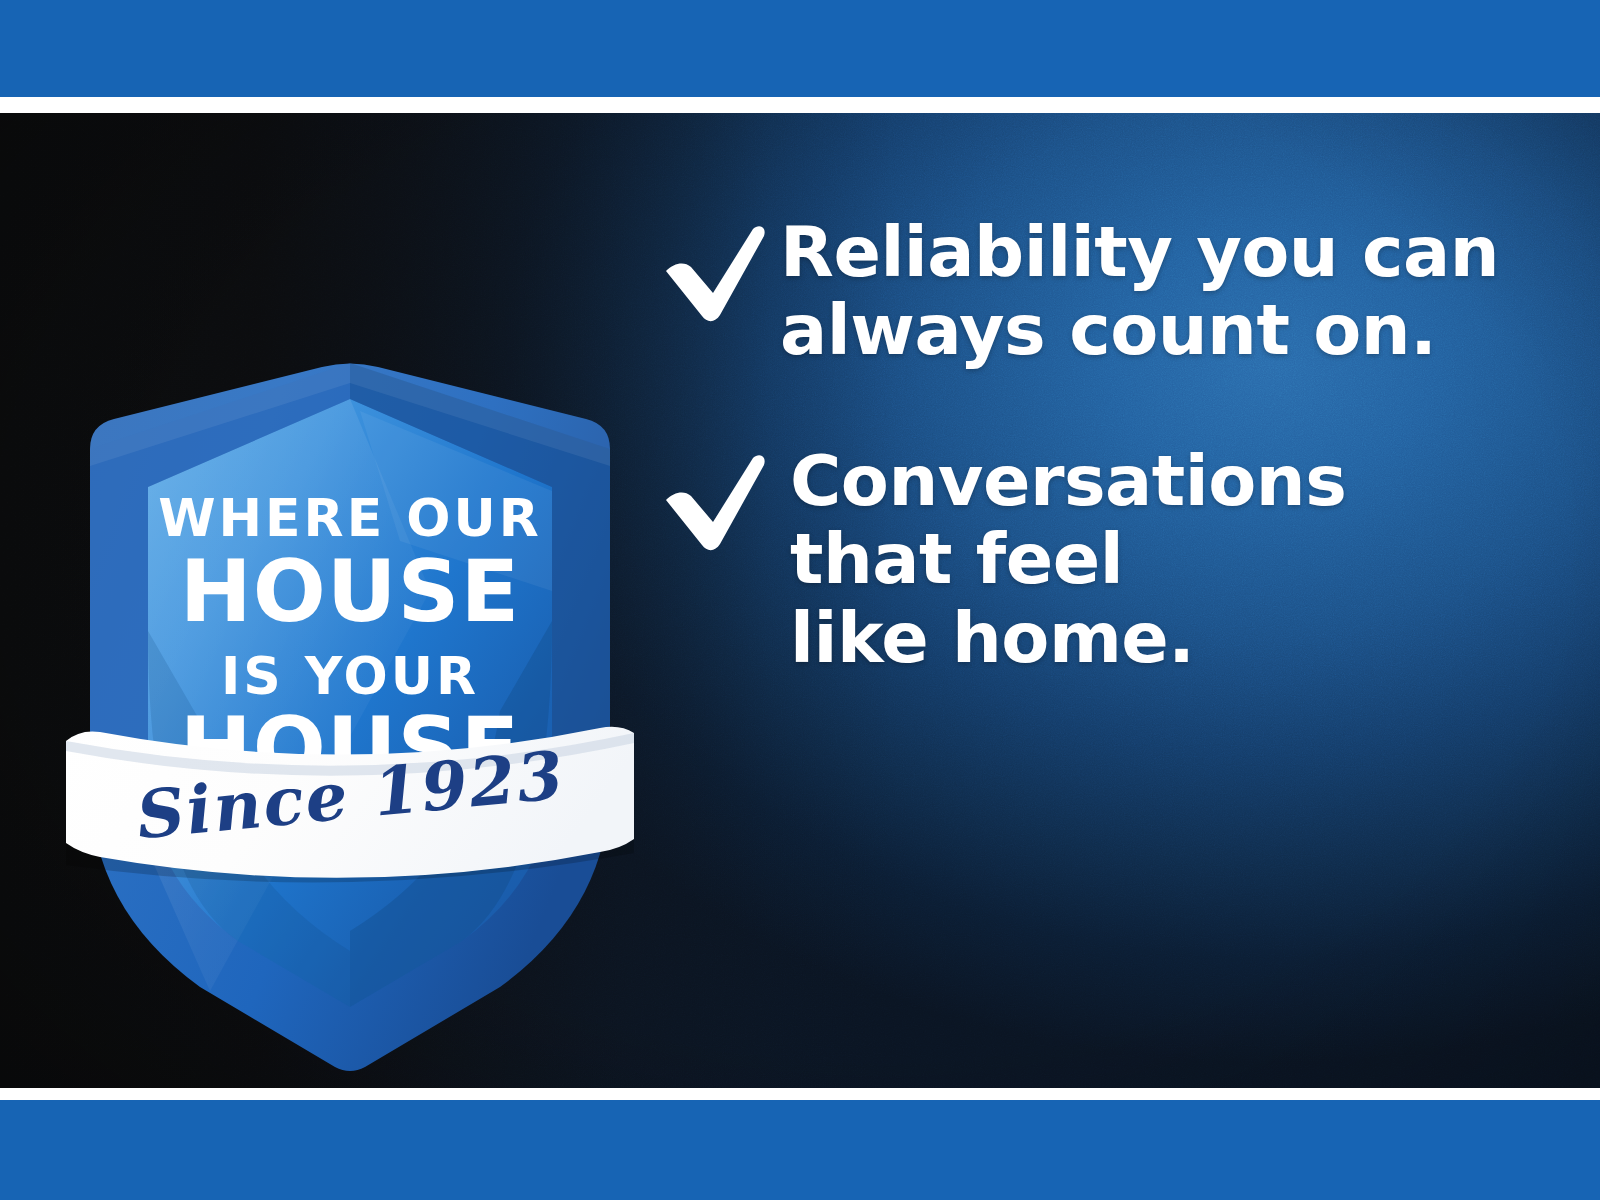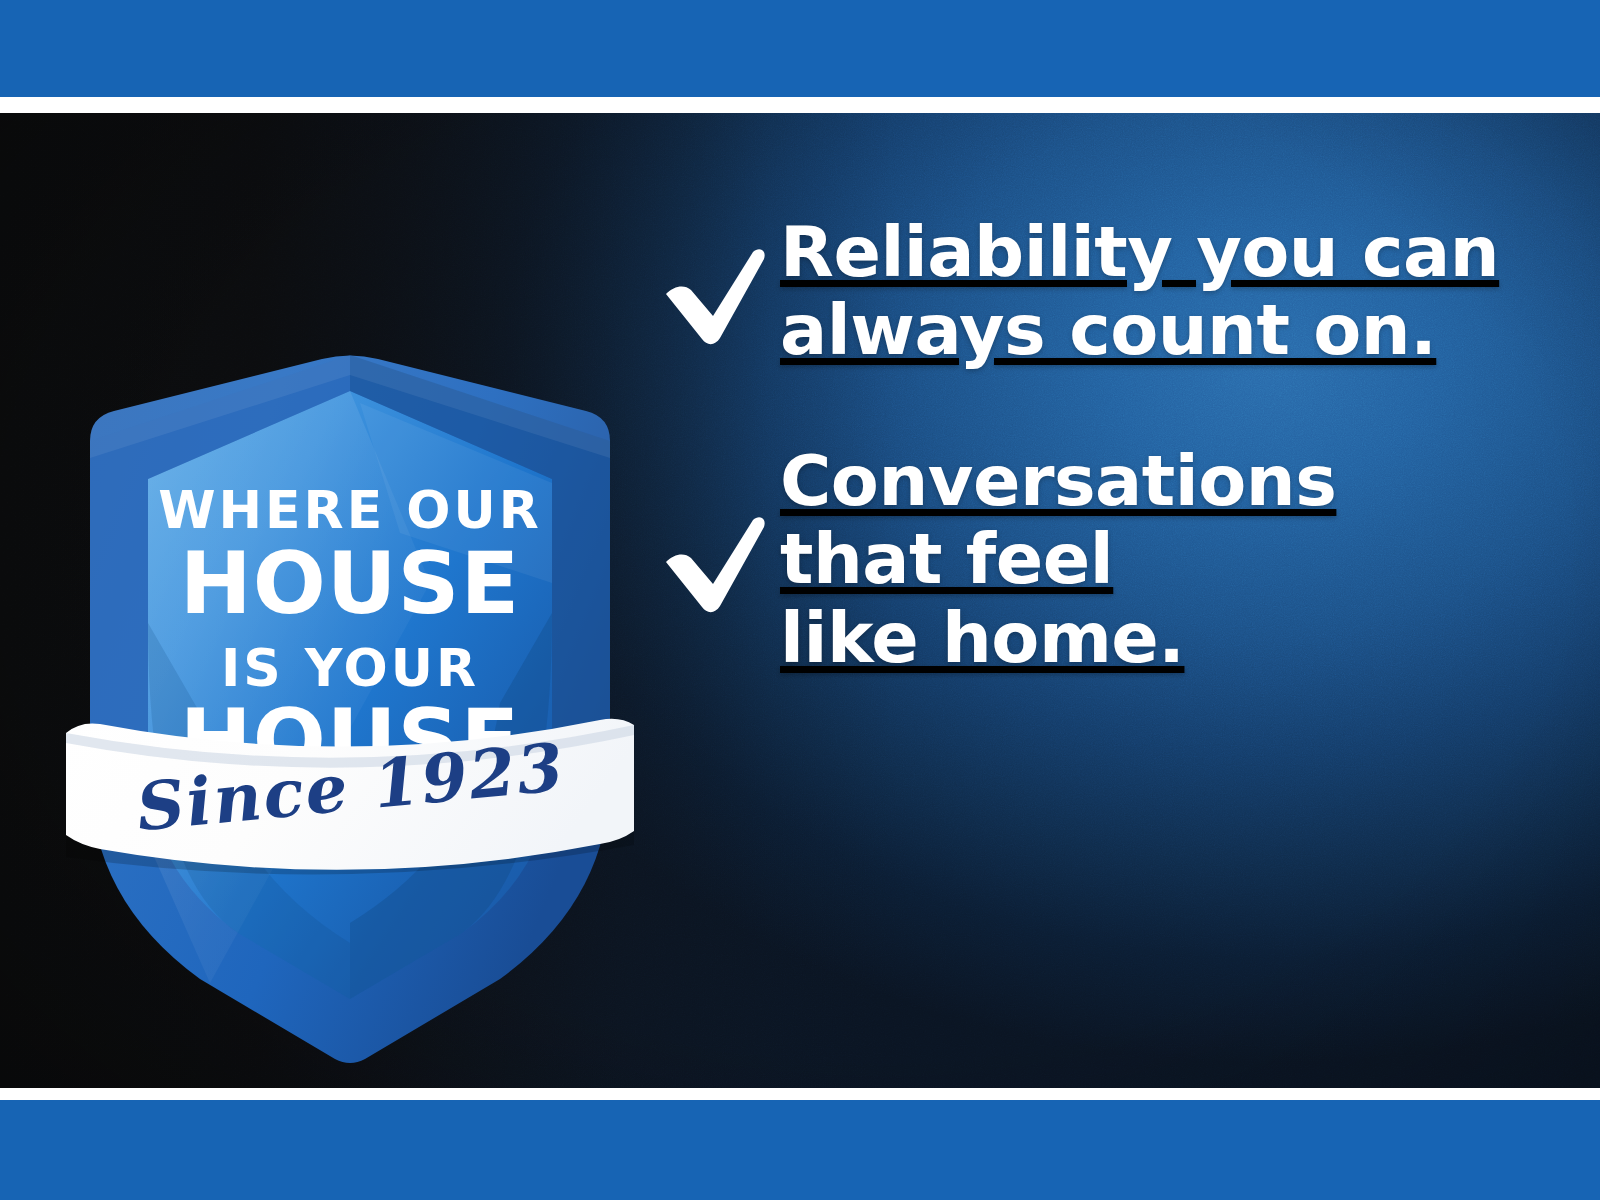--- a/index.html
+++ b/index.html
@@ -83,41 +83,40 @@
     opacity: .5;
     mix-blend-mode: overlay;
     pointer-events: none;
   }
   .grain svg { width: 100%; height: 100%; display:block; }
 
   
   #badge {
     position: absolute;
     left: 60px;
-    top: 170px;
+    top: 178px;
     width: 580px;
     height: 790px;
   }
   #badge > svg { display: block; width: 100%; height: 100%; overflow: visible; }
 
   
   #bullets {
     position: absolute;
     left: 660px;
     top: 100px;
     width: 860px;
   }
   .bullet {
     position: relative;
     display: flex;
-    align-items: center;
+    align-items: flex-start;
     margin-bottom: 72px;
-    text-decoration: underline;
-  }
-  .bullet:last-child { margin-bottom: 16px; }
+  }
+  .bullet:last-child { margin-bottom: 16px; gap: 10px; }
   .check {
     flex: 0 0 auto;
     width: 120px;
     padding-top: 10px;
   }
   .check svg { display: block; width: 110px; height: 100px; }
   .bullet-text {
     flex: 1 1 auto;
     color: #ffffff;
     font-family: "DejaVu Sans", sans-serif;

